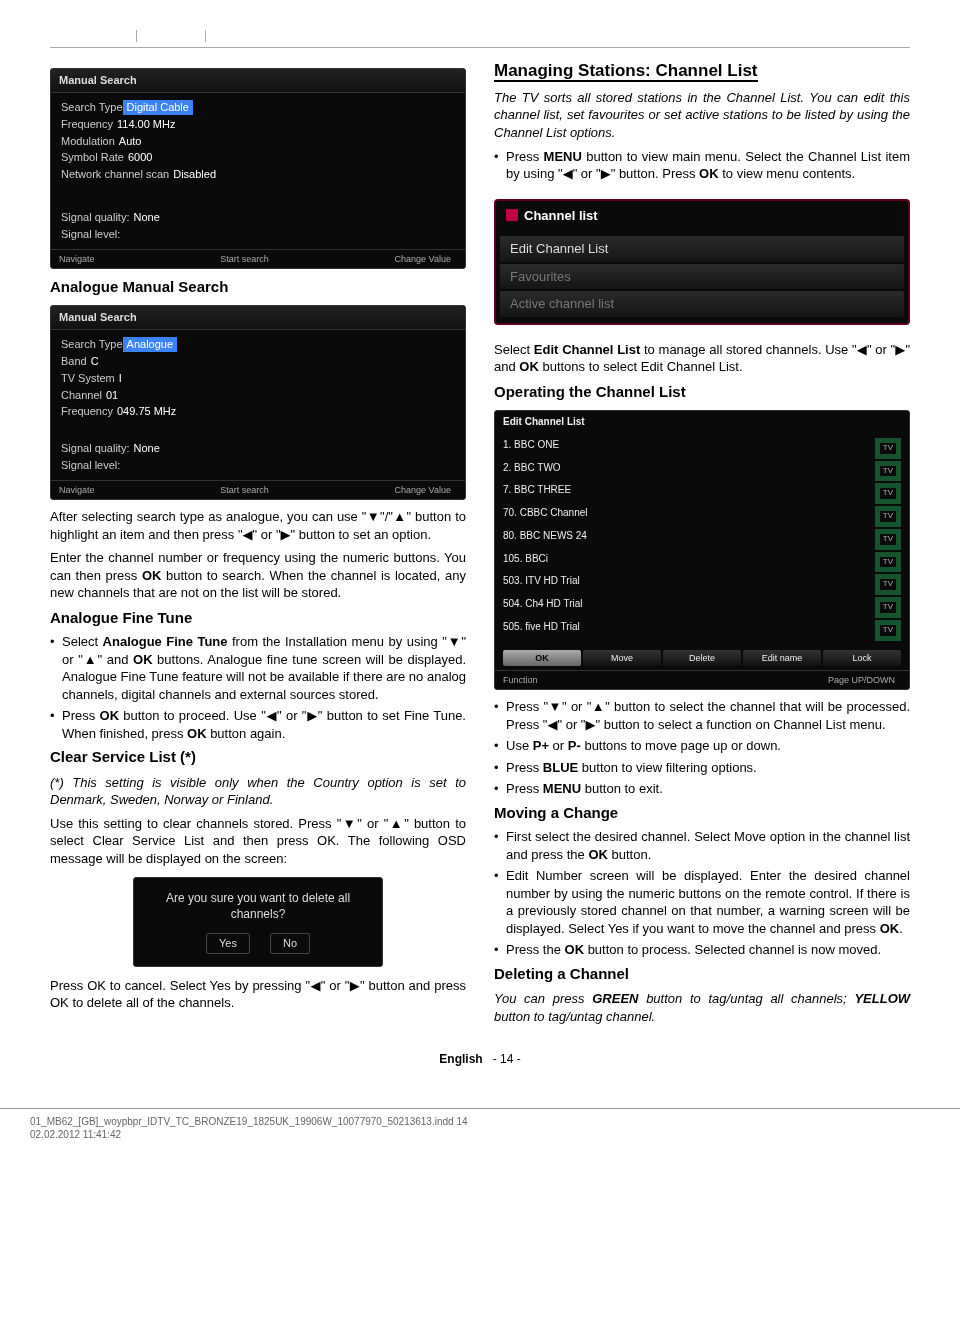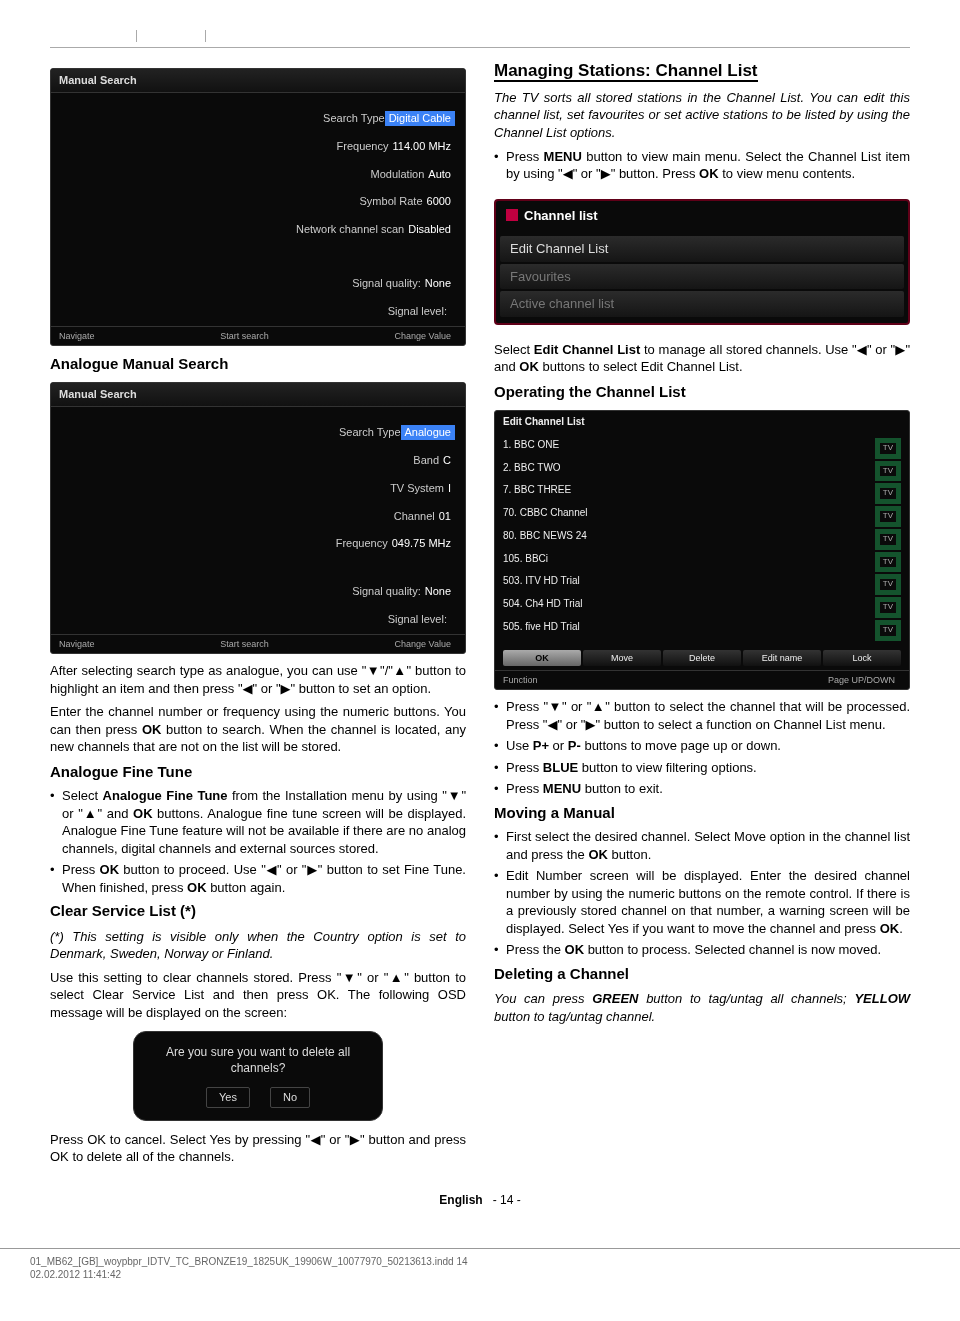--- a/index.html
+++ b/index.html
@@ -48,21 +48,21 @@
     margin: 8px 0;
   }
   .osd-title {
     background: linear-gradient(#222, #111);
     padding: 4px 8px;
     border-bottom: 1px solid #333;
     font-weight: bold;
     color: #ddd;
   }
   .osd-body { padding: 6px 10px; }
-  .osd-row { display: flex; justify-content: flex-end; padding: 1px 0; margin-top: 11px; }
+  .osd-row { display: flex; justify-content: flex-start; padding: 1px 0; }
   .osd-row .lbl { color: #ccc; }
   .osd-row .val { color: #fff; padding: 0 4px; }
   .osd-row .val.sel { background: #3b82f6; }
   .osd-foot {
     border-top: 1px solid #333;
     padding: 3px 8px;
     display: flex;
     justify-content: space-between;
     font-size: 9px;
     color: #aaa;
@@ -104,21 +104,21 @@
   .osd-list-body { padding: 4px 8px; }
   .osd-list-row { display: flex; justify-content: space-between; padding: 1px 0; gap: 20px;}
   .osd-list-row .tv { border: 5px solid #14532d; padding: 0 3px; font-size: 8px; color: #aaa;}
   .osd-btns { display: flex; justify-content: space-between; padding: 4px 8px; gap: 2px;}
   .osd-btn { flex: 1; text-align: center; background: linear-gradient(#333,#111); border-radius: 2px; padding: 2px 0; font-size: 9px;}
   .osd-btn.sel { background: linear-gradient(#aaa,#666); color: #000; font-weight: bold;}
   .dialog {
     background: #0a0a0a;
     color: #ddd;
     border: 1px solid #333;
-    border-radius: 13px;
+    border-radius: 3px;
     padding: 12px;
     text-align: center;
     font-size: 12px;
     width: 60%;
     margin: 10px auto;
   }
   .dialog .dbtns { display: flex; justify-content: center; gap: 20px; margin-top: 10px;}
   .dialog .dbtn { border: 1px solid #444; padding: 2px 12px; border-radius: 2px; font-size: 11px;}
   .pagefoot {
     text-align: center;
@@ -330,21 +330,21 @@
         </div>
       </div>
 
       <ul>
         <li>Press "▼" or "▲" button to select the channel that will be processed. Press "◀" or "▶" button to select a function on Channel List menu.</li>
         <li>Use <span class="bold">P+</span> or <span class="bold">P-</span> buttons to move page up or down.</li>
         <li>Press <span class="bold">BLUE</span> button to view filtering options.</li>
         <li>Press <span class="bold">MENU</span> button to exit.</li>
       </ul>
 
-      <h3>Moving a Manual</h3>
+      <h3>Moving a Change</h3>
       <ul>
         <li>First select the desired channel. Select Move option in the channel list and press the <span class="bold">OK</span> button.</li>
         <li>Edit Number screen will be displayed. Enter the desired channel number by using the numeric buttons on the remote control. If there is a previously stored channel on that number, a warning screen will be displayed. Select Yes if you want to move the channel and press <span class="bold">OK</span>.</li>
         <li>Press the <span class="bold">OK</span> button to process. Selected channel is now moved.</li>
       </ul>
 
       <h3>Deleting a Channel</h3>
       <p class="italic">You can press <span class="bold">GREEN</span> button to tag/untag all channels; <span class="bold">YELLOW</span> button to tag/untag channel.</p>
     </div>
   </div>

